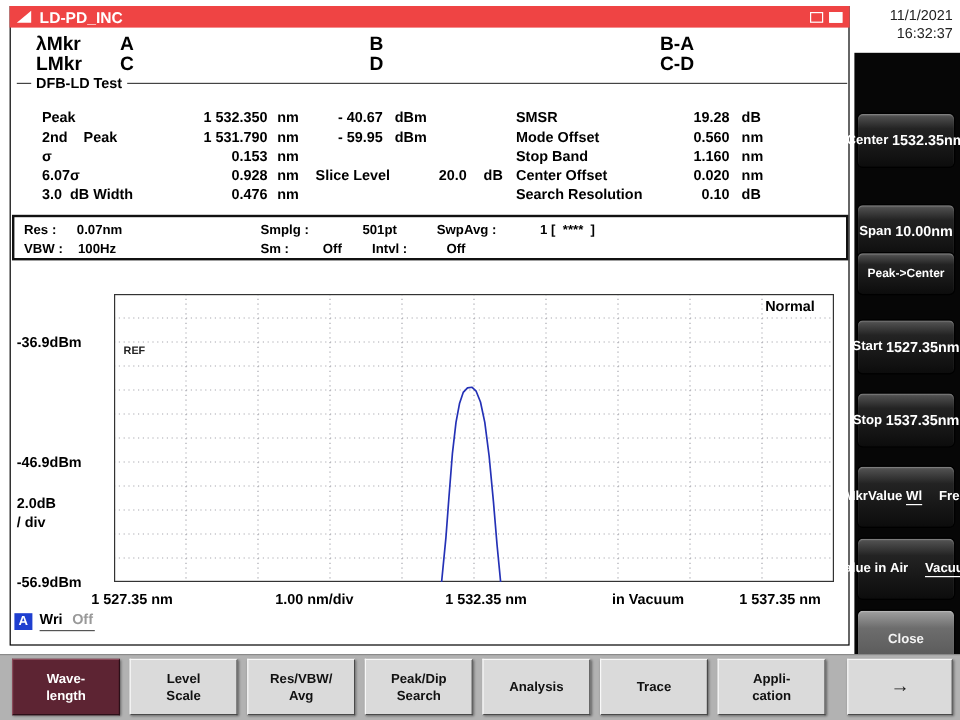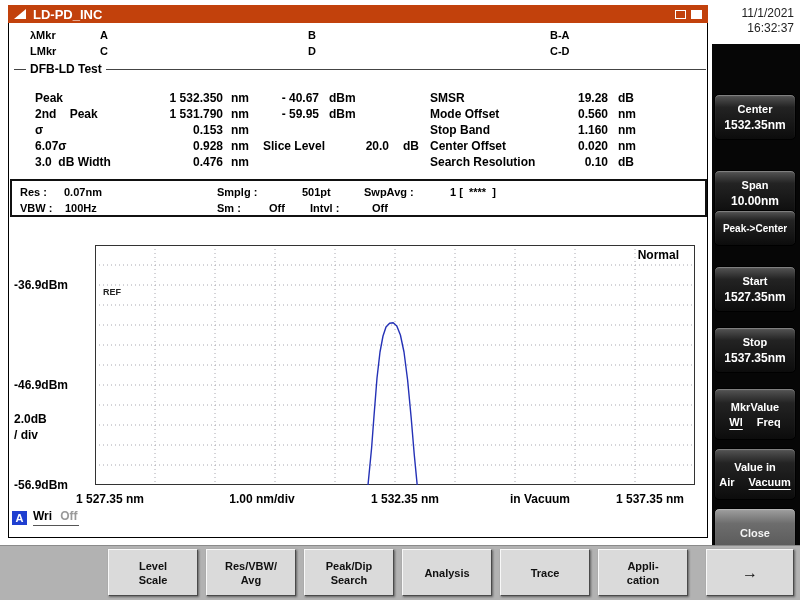--- a/index.html
+++ b/index.html
@@ -2,31 +2,31 @@
 <html><head>
 <meta charset="utf-8">
 <style>
   *{margin:0;padding:0;box-sizing:border-box}
   html,body{width:800px;height:600px}
   body{position:relative;overflow:hidden;background:#fff;font-family:"Liberation Sans",sans-serif;color:#000}
   .pre{white-space:pre}
 
   
   #screen-frame{position:absolute;left:8px;top:5px;width:700px;height:533px;border:1px solid #000;background:#fff}
-  #titlebar{position:absolute;left:8px;top:5px;width:700px;height:18px;background:#c2410c;color:#fff;display:flex;align-items:center;padding:0 6px;gap:7px;font-size:13px;font-weight:bold}
+  #titlebar{position:absolute;left:8px;top:5px;width:700px;height:18px;background:#ef4444;color:#fff;display:flex;align-items:center;padding:0 6px;gap:7px;font-size:13px;font-weight:bold}
   .logo-tri{width:0;height:0;border-left:12px solid transparent;border-bottom:10px solid #fff}
   .win-btns{margin-left:auto;display:flex;gap:5px;align-items:center}
   .win-btn{width:11px;height:9px;border:1px solid #fff;display:inline-block}
   .win-btn.filled{background:#fff}
 
   
   #clock{position:absolute;left:712px;top:6px;width:82px;text-align:right;font-size:12px;color:#222;line-height:15px}
 
   
-  .mkr-row{position:absolute;left:8px;width:700px;height:15px;font-size:11px;font-weight:bold}
+  .mkr-row{position:absolute;left:8px;width:700px;height:15px;font-size:16px;font-weight:bold}
   .mkr-row span{position:absolute;top:0}
   .mk-l{left:22px}.mk-c1{left:92px}.mk-c2{left:300px}.mk-c3{left:542px}
 
   
   #analysis-legend{position:absolute;left:14px;top:62px;width:692px;display:flex;align-items:center;gap:4px;font-size:12px;font-weight:bold}
   .hline{border-top:1px solid #444;height:0}
   .hline.w12{width:12px}
   .hline.grow{flex:1}
 
   
@@ -63,21 +63,21 @@
   #trace-status{position:absolute;left:12px;top:509px;display:flex;gap:6px;align-items:center;font-size:12px;font-weight:bold;cursor:pointer}
   #trace-a{background:#1f3fd0;color:#fff;width:15px;height:14px;display:inline-flex;align-items:center;justify-content:center;font-size:11px}
   #trace-wri-group{border-bottom:1.5px solid #555;padding:0 2px 2px 0;display:inline-flex;gap:8px}
   #trace-off{color:#999}
 
   
   #softkey-panel{position:absolute;left:712px;top:44px;width:88px;height:501px;background:#060606}
   .softkey{position:absolute;left:2px;width:82px;border-radius:5px;border:1px solid #000;
     background:linear-gradient(180deg,#565656 0%,#232323 28%,#0c0c0c 100%);
     box-shadow:inset 0 1px 1px rgba(255,255,255,.28);
-    color:#fff;display:flex;flex-direction:column;align-items:center;justify-content:center;gap:3px;
+    color:#fff;display:flex;flex-direction:row;align-items:center;justify-content:center;gap:3px;
     font-weight:bold;font-size:11px;cursor:pointer}
   .softkey.dimmed{background:linear-gradient(180deg,#a0a0a0 0%,#6d6d6d 30%,#535353 100%);color:#f4f4f4}
   .sk-label{white-space:nowrap}
   [data-name="softkey-peak-center"] .sk-label{font-size:10px}
   .sk-value{font-size:12px;white-space:nowrap}
   .sk-options{display:flex;gap:14px;font-size:11px}
   .sk-opt.sel{text-decoration:underline;text-underline-offset:3px}
 
   
   #fnkey-bar{position:absolute;left:0;top:545px;width:800px;height:55px;background:#b2b2b2;border-top:1px solid #8a8a8a}
@@ -242,20 +242,24 @@
         <span class="sk-opt" data-name="softkey-option-air">Air</span>
         <span class="sk-opt sel" data-name="softkey-option-vacuum">Vacuum</span>
       </div>
     </div>
     <div class="softkey dimmed" data-name="softkey-close" style="top: 464px; height: 50px;">
       <div class="sk-label" data-name="softkey-label">Close</div>
     </div>
   </div>
 
 <div id="fnkey-bar" data-name="function-key-bar">
+    <div class="fnkey selected" data-name="fnkey-wave-length" style="left: 10px;">
+      <div class="fk-line" data-name="fnkey-label-line1">Wave-</div>
+      <div class="fk-line" data-name="fnkey-label-line2">length</div>
+    </div>
     <div class="fnkey" data-name="fnkey-level-scale" style="left: 108px;">
       <div class="fk-line" data-name="fnkey-label-line1">Level</div>
       <div class="fk-line" data-name="fnkey-label-line2">Scale</div>
     </div>
     <div class="fnkey" data-name="fnkey-res-vbw-avg" style="left: 206px;">
       <div class="fk-line" data-name="fnkey-label-line1">Res/VBW/</div>
       <div class="fk-line" data-name="fnkey-label-line2">Avg</div>
     </div>
     <div class="fnkey" data-name="fnkey-peak-dip-search" style="left: 304px;">
       <div class="fk-line" data-name="fnkey-label-line1">Peak/Dip</div>

